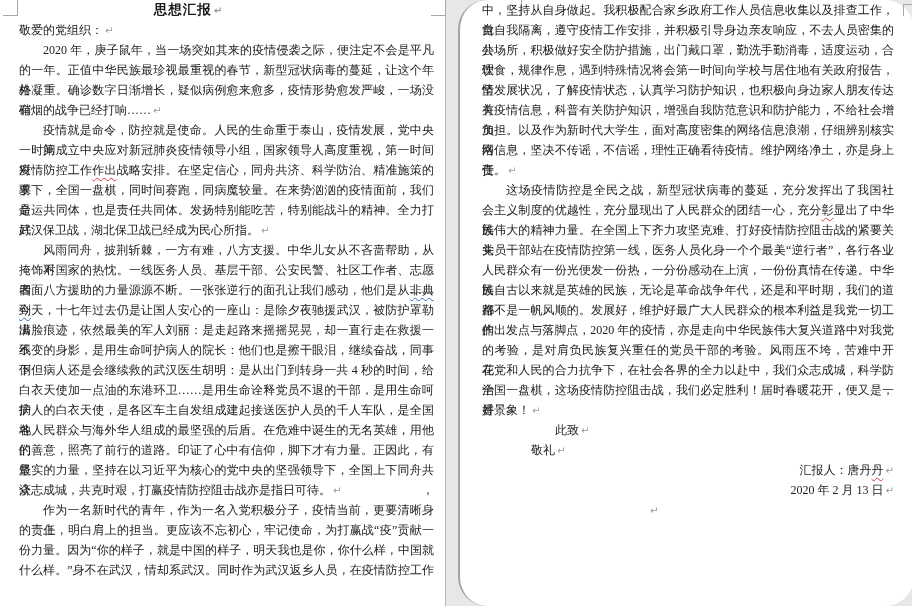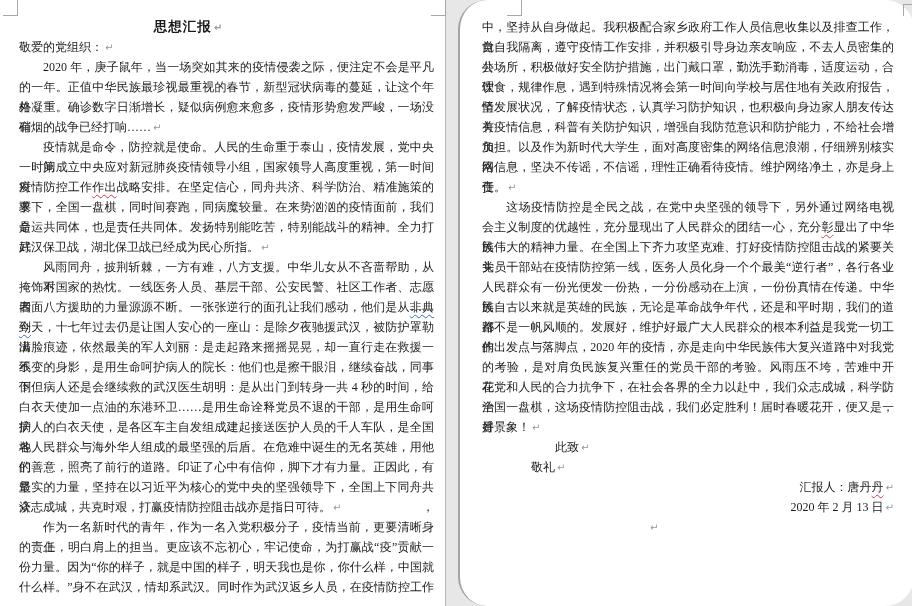--- a/index.html
+++ b/index.html
@@ -4,21 +4,21 @@
 <style>
   html,body{margin:0;padding:0;}
   body{
     width:912px;height:606px;overflow:hidden;position:relative;
     background:#e7e7e7;
     font-family:"Liberation Serif","DejaVu Serif",serif;
   }
   .page{position:absolute;top:0;height:606px;background:#ffffff;}
   .page-1{left:0;width:445px;border-right:1px solid #b5b5b5;}
   .page-2{left:458px;width:454px;border-left:2px solid #a3a3a3;border-radius:29px;}
-  .textarea{position:absolute;top:17px;}
+  .textarea{position:absolute;top:0;}
   .page-1 .textarea{left:19px;width:415px;}
   .page-2 .textarea{left:22px;width:412px;}
   .line{
     box-sizing:border-box;width:100%;height:20px;line-height:20px;
     font-size:12px;color:#1b1b1b;
     text-align:justify;text-align-last:justify;
   }
   .line.indent{padding-left:24px;}
   .line.last{text-align:right;text-align-last:left;}
   .line.title{
@@ -86,21 +86,21 @@
     <div class="textarea" id="page2-lines">
         <div class="line"><span>中，坚持从自身做起。我积极配合家乡政府工作人员信息收集以及排查工作，自</span></div>
         <div class="line"><span>觉自我隔离，遵守疫情工作安排，并积极引导身边亲友响应，不去人员密集的公</span></div>
         <div class="line"><span>共场所，积极做好安全防护措施，出门戴口罩，勤洗手勤消毒，适度运动，合理</span></div>
         <div class="line"><span>饮食，规律作息，遇到特殊情况将会第一时间向学校与居住地有关政府报告，坚</span></div>
         <div class="line"><span>情发展状况，了解疫情状态，认真学习防护知识，也积极向身边家人朋友传达有</span></div>
         <div class="line"><span>关疫情信息，科普有关防护知识，增强自我防范意识和防护能力，不给社会增加</span></div>
         <div class="line"><span>负担。以及作为新时代大学生，面对高度密集的网络信息浪潮，仔细辨别核实网</span></div>
         <div class="line"><span>络信息，坚决不传谣，不信谣，理性正确看待疫情。维护网络净土，亦是身上责</span></div>
         <div class="line last"><span>任。</span><span class="pilcrow">↵</span></div>
-        <div class="line indent"><span>这场疫情防控是全民之战，在党中央坚强的领导下，另外通过网络电视</span></div>
+        <div class="line indent"><span>这场疫情防控是全民之战，新型冠状病毒的蔓延，充分发挥出了我国社</span></div>
         <div class="line"><span>会主义制度的优越性，充分显现出了人民群众的团结一心，充分</span><span class="sq-red">彰</span><span>显出了中华民</span></div>
         <div class="line"><span>族伟大的精神力量。在全国上下齐力攻坚克难、打好疫情防控阻击战的紧要关头，</span></div>
         <div class="line"><span>党员干部站在疫情防控第一线，医务人员化身一个个最美“逆行者”，各行各业</span></div>
         <div class="line"><span>人民群众有一份光便发一份热，一分份感动在上演，一份份真情在传递。中华民</span></div>
         <div class="line"><span>族自古以来就是英雄的民族，无论是革命战争年代，还是和平时期，我们的道路</span></div>
         <div class="line"><span>都不是一帆风顺的。发展好，维护好最广大人民群众的根本利益是我党一切工作</span></div>
         <div class="line"><span>的出发点与落脚点，2020 年的疫情，亦是走向中华民族伟大复兴道路中对我党</span></div>
         <div class="line"><span>的考验，是对肩负民族复兴重任的党员干部的考验。风雨压不垮，苦难中开花。</span></div>
         <div class="line"><span>在党和人民的合力抗争下，在社会各界的全力以赴中，我们众志成城，科学防治，</span></div>
         <div class="line"><span>全国一盘棋，这场疫情防控阻击战，我们必定胜利！届时春暖花开，便又是一番</span></div>

